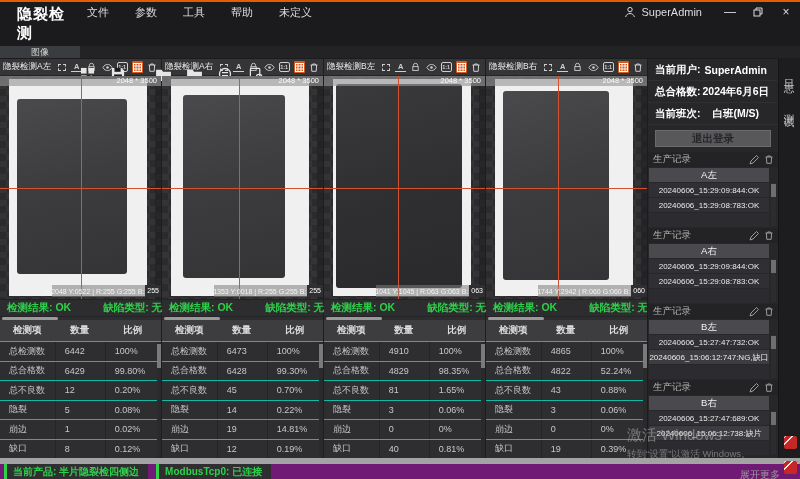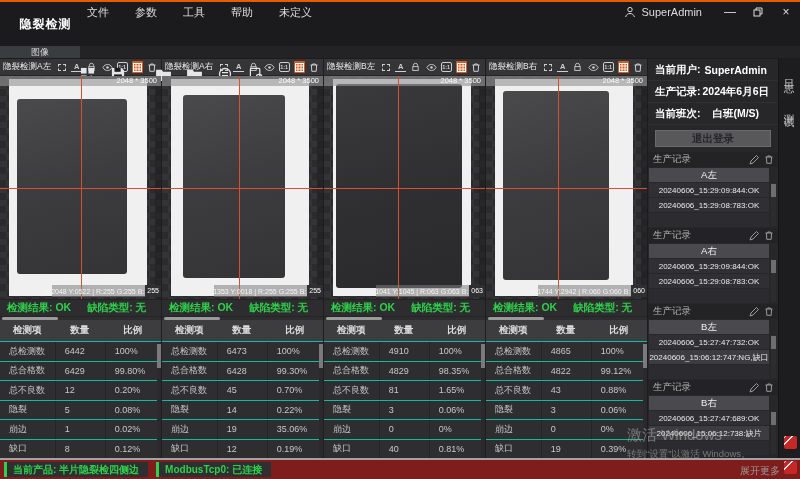--- a/index.html
+++ b/index.html
@@ -4,21 +4,21 @@
 <style>
   * { margin:0; padding:0; box-sizing:border-box; }
   html,body { width:800px; height:479px; overflow:hidden; background:#141414;
     font-family:"Liberation Sans","DejaVu Sans",sans-serif; }
   .app { position:relative; width:800px; height:479px; display:flex; flex-direction:column;
     background:#2a2a2c; border-top:2px solid #e65c00; }
 
   
   .header { height:44px; background:#1b1b1d; display:flex; }
   .app-title { width:74px; display:flex; align-items:center; justify-content:center;
-    color:#fff; font-weight:bold; font-size:12px; letter-spacing:1px;padding-left:17px; }
+    color:#fff; font-weight:bold; font-size:15px; letter-spacing:1px;padding-left:17px; }
   .header-right { flex:1; display:flex; flex-direction:column; min-width:0;gap:43px; }
   .menu-row { height:20px; display:flex; align-items:center; }
   .menu-item { color:#ddd; font-size:11px; padding:0 13px; cursor:default; }
   .spacer { flex:1; }
   .user-block { display:flex; align-items:center; gap:5px; color:#ddd; font-size:11px; margin-right:14px; }
   .win-controls { display:flex; }
   .win-btn { width:28px; height:20px; display:flex; align-items:center; justify-content:center;
     color:#ddd; font-size:12px; }
   .toolbar-row { height:24px; display:flex; align-items:center; gap:13px; padding-left:4px; color:#e6e6e6; }
   .tb-icon { position:relative; display:flex; align-items:center; justify-content:center; width:18px; height:18px; }
@@ -62,21 +62,21 @@
     color:#fafafa; font-size:7.5px; line-height:10px; text-align:right; padding-right:4px; z-index:2; }
   .cross-v { position:absolute; top:0; bottom:0; width:1px; background:#d4502e; z-index:3; }
   .cross-h { position:absolute; left:0; right:0; height:1px; background:#d4502e; z-index:3; }
   .px-bar { position:absolute; bottom:2px; left:32%; right:0; height:12px; background:rgba(125,125,125,.55);
     display:flex; align-items:center; justify-content:flex-end; font-size:7px; color:#f5f5f5;
     white-space:nowrap; z-index:4; }
   .px-chip { background:#2f2f31; color:#fff; height:12px; line-height:12px; padding:0 2px; margin-left:1px; }
   .vstrip { position:absolute; right:0; top:10px; bottom:0; width:6px; background:rgba(30,30,32,.55); z-index:1; }
 
   .result-bar { height:17px; background:#2d2d2f; border-top:1px solid #222; display:flex;
-    align-items:center; gap:16px; padding:0 7px; }
+    align-items:center; gap:32px; padding:0 7px; }
   .result-text { color:#2fd14b; font-size:10.5px; font-weight:bold; white-space:nowrap; }
   .hscroll { height:4px; background:#2d2d2f; position:relative; border-top:1px solid #242426; }
   .hscroll .thumb { position:absolute; left:2px; top:0; height:3px; width:56px; background:#9a9a9a; border-radius:2px; }
 
   .tbl { height:138px; display:flex; flex-direction:column; background:#14b8a6; position:relative; }
   .thead { display:flex; height:21px; background:#3d3d40; align-items:center; margin-bottom:1px; }
   .th { font-size:9.5px; color:#dcdcdc; font-weight:bold; text-align:center; }
   .c0 { width:34%; } .c1 { width:31%; } .c2 { width:35%; }
   .tbl-body { flex:1; display:flex; flex-direction:column; gap:1px; }
   .tr { flex:1; display:flex; align-items:center; background:#2e2e31; }
@@ -108,21 +108,21 @@
   .rec.partial { background:#2c2c30; }
   .sb-track { position:absolute; right:2px; top:16px; bottom:2px; width:5px; background:#2c2c2f; }
   .sb-track::after { content:''; position:absolute; top:1px; left:0; width:5px; height:13px; background:#6e6e71; }
 
   
   .vstrip-tabs { width:22px; background:#1d1d1f; border-left:1px solid #151517; display:flex;
     flex-direction:column; align-items:center; padding-top:12px; gap:28px; }
   .vtab { writing-mode:vertical-rl; text-orientation:upright; color:#c8c8c8; font-size:10.5px; letter-spacing:3px; }
 
   
-  .statusbar { height:21px; background:#7f1d1d; border-top:2px solid #a3a3a3; display:flex;
+  .statusbar { height:21px; background:#701a75; border-top:6px solid #a3a3a3; display:flex;
     align-items:center; gap:8px; padding:0 4px; position:relative; }
   .status-item { display:flex; align-items:center; height:15px; border-left:3px solid #2fd14b;
     background:#2f2f32; padding:0 9px 0 6px; color:#2fd14b; font-size:10px; font-weight:bold; white-space:nowrap; }
   .status-more { position:absolute; right:20px; top:4px; color:#9a9a9a; font-size:10px; }
 
   
   .watermark { position:absolute; left:627px; top:424px; width:150px; z-index:5; pointer-events:none;
     color:rgba(170,170,170,.6); }
   .watermark .l1 { font-size:15px; }
   .watermark .l2 { font-size:9.5px; margin-top:3px; }
@@ -395,21 +395,21 @@
                 <div class="td td2">0.70%</div>
               </div>
               <div class="tr">
                 <div class="td td0">隐裂</div>
                 <div class="td td1">14</div>
                 <div class="td td2">0.22%</div>
               </div>
               <div class="tr">
                 <div class="td td0">崩边</div>
                 <div class="td td1">19</div>
-                <div class="td td2">35.06%</div>
+                <div class="td td2">14.81%</div>
               </div>
               <div class="tr">
                 <div class="td td0">缺口</div>
                 <div class="td td1">12</div>
                 <div class="td td2">0.19%</div>
               </div>
             </div>
           <div class="tscroll"></div>
         </div>
       </div>
@@ -568,21 +568,21 @@
           </div>
           <div class="tbl-body">
               <div class="tr">
                 <div class="td td0">总检测数</div>
                 <div class="td td1">4865</div>
                 <div class="td td2">100%</div>
               </div>
               <div class="tr">
                 <div class="td td0">总合格数</div>
                 <div class="td td1">4822</div>
-                <div class="td td2">99.12%</div>
+                <div class="td td2">52.24%</div>
               </div>
               <div class="tr">
                 <div class="td td0">总不良数</div>
                 <div class="td td1">43</div>
                 <div class="td td2">0.88%</div>
               </div>
               <div class="tr">
                 <div class="td td0">隐裂</div>
                 <div class="td td1">3</div>
                 <div class="td td2">0.06%</div>
@@ -602,21 +602,21 @@
         </div>
       </div>
     </div>
 
     <div class="sidebar">
       <div class="info-row">
         <span class="info-label">当前用户:</span>
         <span class="info-value">SuperAdmin</span>
       </div>
       <div class="info-row">
-        <span class="info-label">生产记录:</span>
+        <span class="info-label">总合格数:</span>
         <span class="info-value">2024年6月6日</span>
       </div>
       <div class="info-row">
         <span class="info-label">当前班次:</span>
         <span class="info-value">白班(M/S)</span>
       </div>
       <div class="logout-btn">退出登录</div>
 
       <div class="groups">
         <div class="group">

